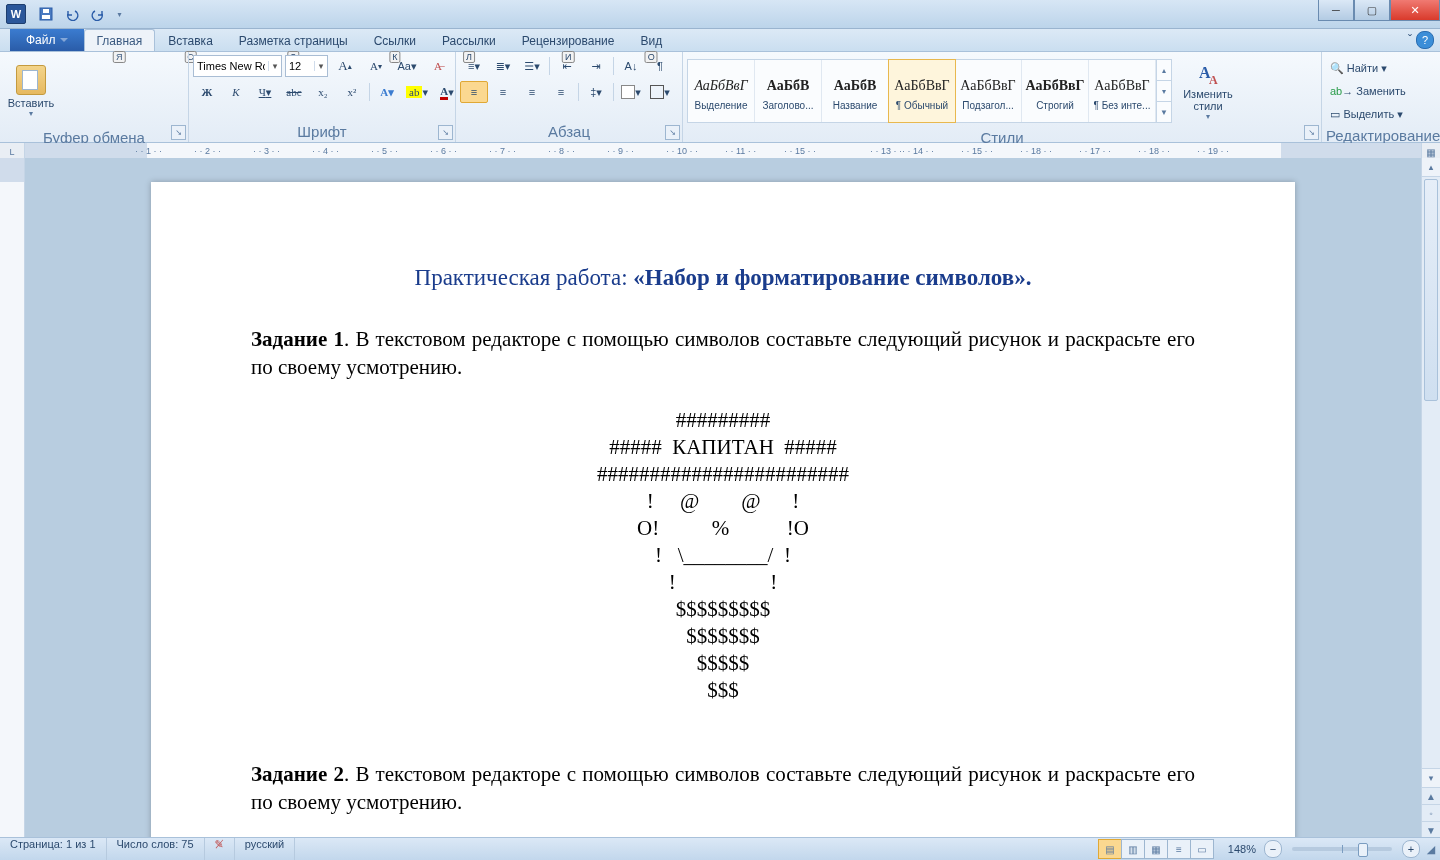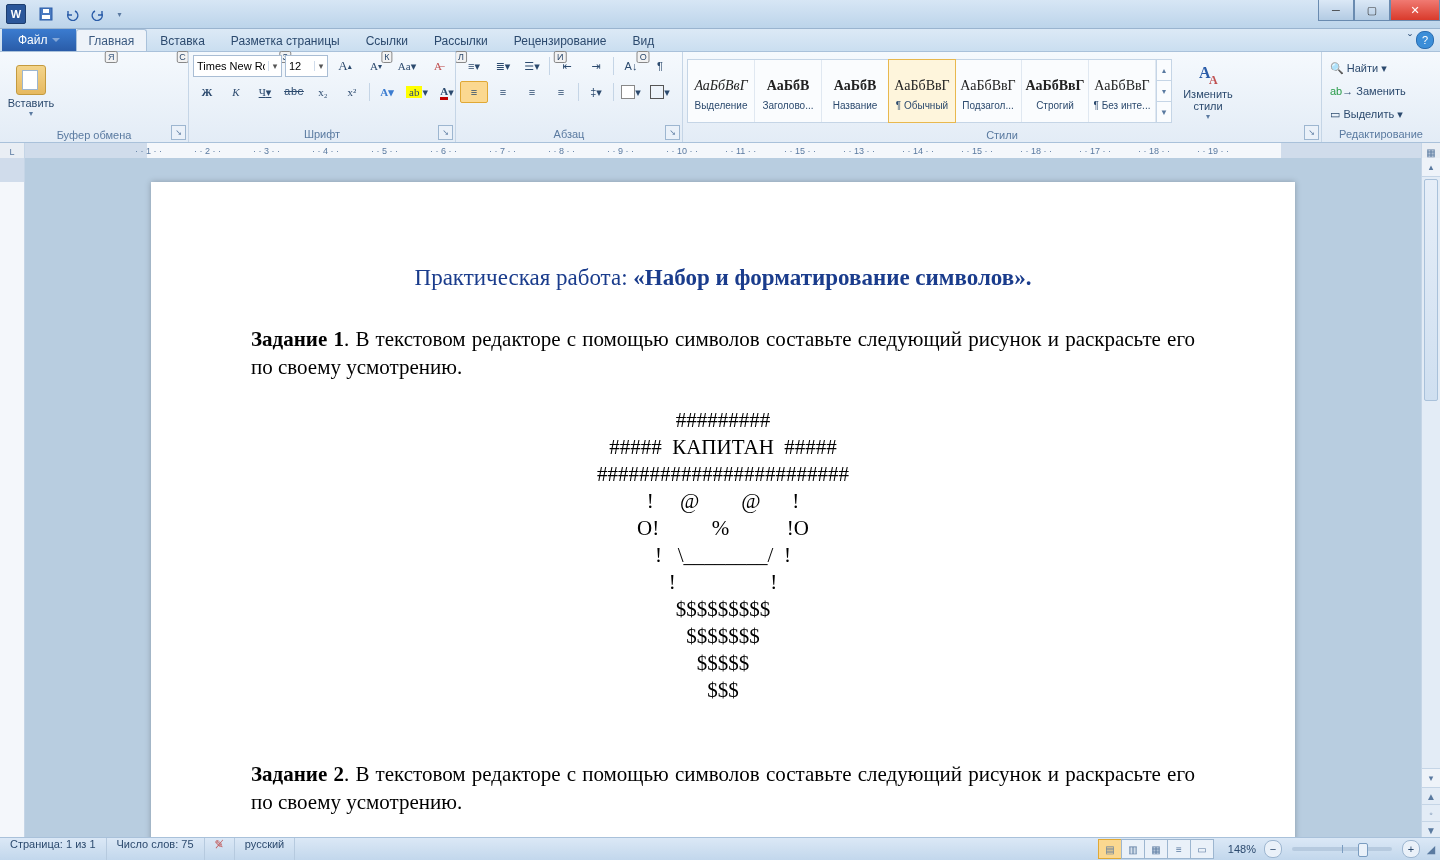--- a/index.html
+++ b/index.html
@@ -6,34 +6,34 @@
 
 .titlebar{height:28px;background:linear-gradient(#d7e6f5,#bcd4ea);display:flex;align-items:center;position:relative;border-bottom:1px solid #9ab4cf}
 .titlebar .win-icon{width:18px;height:18px;margin:0 4px 0 6px;background:#2b579a;border:1px solid #1e3e6e;border-radius:2px;display:flex;align-items:center;justify-content:center;color:#fff;font-weight:bold;font-size:11px}
 .qat{display:flex;align-items:center;gap:2px;margin-left:4px}
 .qat-btn{width:22px;height:20px;border:1px solid transparent;border-radius:2px;display:flex;align-items:center;justify-content:center;cursor:pointer}
 .title-text{position:absolute;left:0;right:0;text-align:center;color:#3b3b3b;font-size:12px;pointer-events:none}
 .win-controls{position:absolute;right:0;top:0;display:flex}
 .win-btn{width:34px;height:20px;border:1px solid #6a8bb0;background:linear-gradient(#dbe8f6,#b3cbe3);display:flex;align-items:center;justify-content:center;cursor:pointer;font-size:11px;color:#333;border-top:none}
 .win-btn.close{background:linear-gradient(#f07a72,#d93a2b);color:#fff;width:48px}
 
-.tabs-row{height:22px;background:linear-gradient(#dce9f6,#cadef0);display:flex;align-items:flex-end;padding-left:0;border-bottom:1px solid #a9c1da;position:relative}
+.tabs-row{height:22px;background:linear-gradient(#dce9f6,#cadef0);display:flex;align-items:flex-end;padding-left:8px;border-bottom:1px solid #a9c1da;position:relative}
 .file-tab{background:linear-gradient(#3b7cd0,#2a5ca8);color:#fff;height:22px;padding:0 16px;display:flex;align-items:center;border-radius:0 0 0 0;font-size:12px;margin-left:2px;cursor:pointer;position:relative}
 .file-tab::after{content:"";border-left:4px solid transparent;border-right:4px solid transparent;border-top:4px solid #fff;margin-left:4px;opacity:.4}
 .tab{padding:0 12px;height:21px;display:flex;align-items:center;color:#2c4a6e;cursor:pointer;font-size:12px;border:1px solid transparent;border-bottom:none;position:relative}
 .tab.active{background:#eef3f9;border-color:#a9c1da;border-radius:3px 3px 0 0;color:#3b5a80}
 .tab .keytip{position:absolute;bottom:-12px;left:50%;transform:translateX(-50%);font-size:9px;background:#f2f2f2;border:1px solid #888;border-radius:2px;padding:0 2px;line-height:10px}
 .tabs-right{position:absolute;right:6px;top:2px;display:flex;gap:4px;align-items:center}
 .help-btn{width:16px;height:16px;border-radius:8px;background:#3b8ed8;color:#fff;font-size:11px;display:flex;align-items:center;justify-content:center;cursor:pointer;border:1px solid #2a6db0}
 .min-ribbon{cursor:pointer;color:#3b5a80;font-size:12px}
 
 .ribbon{height:90px;background:linear-gradient(#f5f9fd,#e3ecf6);border-bottom:1px solid #a9c1da;display:flex}
 .group{border-right:1px solid #c5d5e6;display:flex;flex-direction:column;justify-content:space-between;padding:3px 4px 0 4px;position:relative}
 .group-body{display:flex;align-items:flex-start;gap:2px;flex:1}
-.group-label{text-align:center;color:#5a7aa0;font-size:11px;padding:2px 0;white-space:nowrap}
+.group-label{text-align:center;color:#5a7aa0;font-size:15px;padding:2px 0;white-space:nowrap}
 .group .launcher{position:absolute;right:2px;bottom:2px;width:13px;height:13px;border:1px solid #9db6d0;background:#eaf1f9;font-size:8px;color:#5a7aa0;display:flex;align-items:center;justify-content:center;cursor:pointer}
 .big-btn{display:flex;flex-direction:column;align-items:center;justify-content:center;width:48px;height:66px;border:1px solid transparent;border-radius:3px;cursor:pointer;padding:2px}
 .big-btn .ic{width:28px;height:28px;margin-bottom:2px}
 .big-btn .lbl{font-size:11px;color:#2c4a6e;text-align:center;line-height:12px}
 .stack{display:flex;flex-direction:column;gap:1px}
 .sm-row{display:flex;align-items:center;height:22px;gap:2px}
 .sm-btn{height:20px;min-width:20px;padding:0 3px;border:1px solid transparent;border-radius:2px;display:flex;align-items:center;justify-content:center;cursor:pointer;color:#2c4a6e;font-size:11px}
 .sm-btn.disabled{opacity:.45;cursor:default}
 .sep{width:1px;height:18px;background:#c5d5e6;margin:0 2px}
 .combo{height:20px;border:1px solid #a9bdd4;background:#fff;display:flex;align-items:center;font-size:11px}
@@ -184,28 +184,28 @@
         <div class="combo">
             <input value="Times New Ro" style="">
             <span class="dd">▾</span>
           </div>
         <div class="combo font-size-combo">
             <input value="12" style="">
             <span class="dd">▾</span>
           </div>
         <div class="sm-btn" style="font-family:serif;font-size:13px">A<span style="font-size:8px">▴</span></div>
         <div class="sm-btn" style="font-family:serif;font-size:11px">A<span style="font-size:8px">▾</span></div>
-        <div class="sm-btn" style="font-family:Liberation Serif, serif">Aa▾</div>
+        <div class="sm-btn" style="font-family:Liberation Sans, sans-serif">Aa▾</div>
         <div class="sm-btn" style="font-family:serif;color:#c05050">A̶</div>
       </div>
       <div class="sm-row" style="gap:1px">
         <div class="sm-btn" style="font-weight:bold;font-family:serif">Ж</div>
         <div class="sm-btn" style="font-style:italic;font-family:serif">К</div>
         <div class="sm-btn" style="text-decoration:underline;font-family:serif"><span>Ч</span>▾</div>
-        <div class="sm-btn" style="text-decoration:line-through;font-family:Liberation Mono, monospace">abc</div>
+        <div class="sm-btn" style="text-decoration:line-through;font-family:Liberation Serif, serif">abc</div>
         <div class="sm-btn" style="font-family:serif">x₂</div>
         <div class="sm-btn" style="font-family:serif">x²</div>
         <span class="sep"></span>
         <div class="sm-btn" style="font-family:serif;color:#3b7cd0;font-weight:bold">A▾</div>
         <div class="sm-btn"><span style="background:#ffff00;padding:0 3px;font-family:serif">ab</span>▾</div>
         <div class="sm-btn"><span style="font-family:serif;border-bottom:3px solid #c00000;font-weight:bold">A</span>▾</div>
       </div>
     </div>
     <div class="group-label">Шрифт</div>
     <div class="launcher">↘</div>
@@ -321,21 +321,21 @@
         <span style="position:absolute;left:228px;top:3px">· · 3 · ·</span>
         <span style="position:absolute;left:287px;top:3px">· · 4 · ·</span>
         <span style="position:absolute;left:346px;top:3px">· · 5 · ·</span>
         <span style="position:absolute;left:405px;top:3px">· · 6 · ·</span>
         <span style="position:absolute;left:464px;top:3px">· · 7 · ·</span>
         <span style="position:absolute;left:523px;top:3px">· · 8 · ·</span>
         <span style="position:absolute;left:582px;top:3px">· · 9 · ·</span>
         <span style="position:absolute;left:641px;top:3px">· · 10 · ·</span>
         <span style="position:absolute;left:700px;top:3px">· · 11 · ·</span>
         <span style="position:absolute;left:759px;top:3px">· · 15 · ·</span>
-        <span style="position:absolute;left:818px;top:3px">· · 13 · ·</span>
+        <span style="position:absolute;left:845px;top:3px">· · 13 · ·</span>
         <span style="position:absolute;left:877px;top:3px">· · 14 · ·</span>
         <span style="position:absolute;left:936px;top:3px">· · 15 · ·</span>
         <span style="position:absolute;left:995px;top:3px">· · 18 · ·</span>
         <span style="position:absolute;left:1054px;top:3px">· · 17 · ·</span>
         <span style="position:absolute;left:1113px;top:3px">· · 18 · ·</span>
         <span style="position:absolute;left:1172px;top:3px">· · 19 · ·</span>
       </div>
   </div>
   <div style="width:18px;border-left:1px solid #c5d5e6;display:flex;align-items:center;justify-content:center;font-size:10px;color:#5a7aa0;cursor:pointer">▦</div>
 </div>

